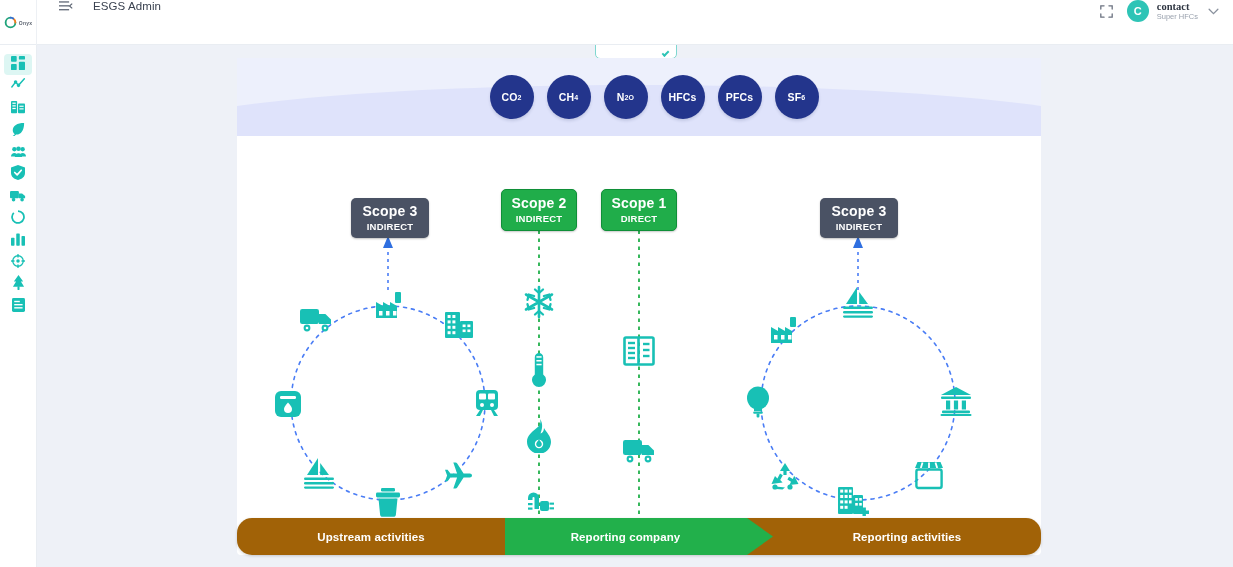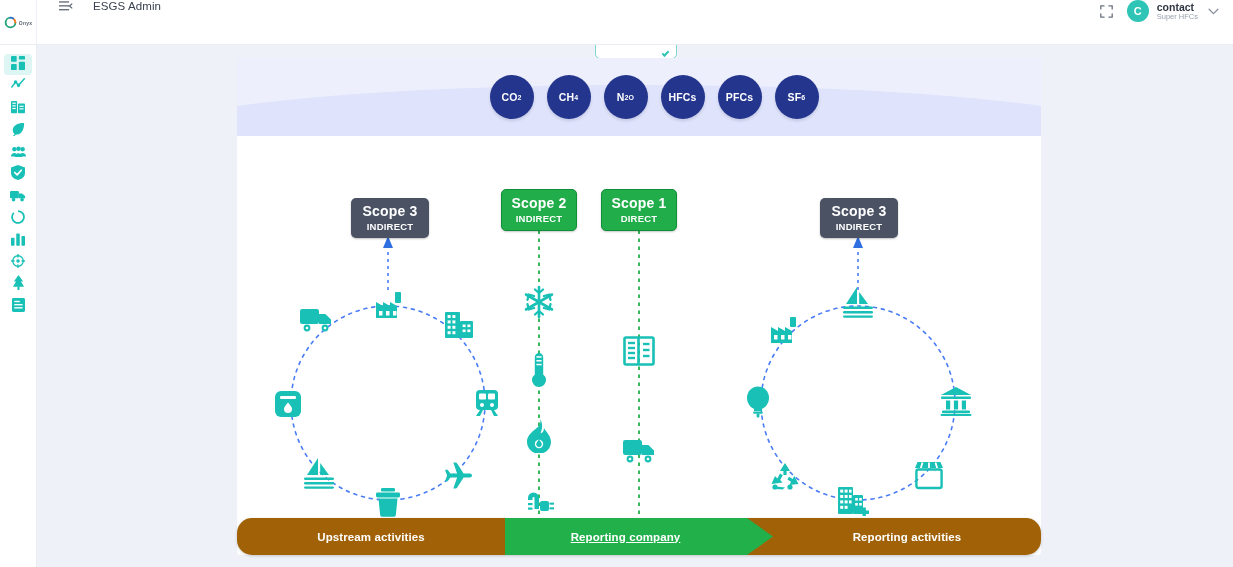--- a/index.html
+++ b/index.html
@@ -27,21 +27,21 @@
     margin-left: auto; display: flex; align-items: center; gap: 14px; padding-right: 14px;
   }
   .expand-icon { cursor: pointer; display: flex; }
   .user-chip { display: flex; align-items: center; gap: 8px; cursor: pointer; }
   .avatar {
     width: 22px; height: 22px; border-radius: 50%; background: #2ec4b6;
     color: #fff; font-size: 11px; font-weight: 700;
     display: flex; align-items: center; justify-content: center;
   }
   .user-meta { line-height: 1.15; }
-  .user-name { font-size: 10.5px; color: #2f3642; font-weight: 600; }
+  .user-name { font-size: 10.5px; color: #2f3642; font-weight: 600; font-family: Liberation Serif, serif; }
   .user-role { font-size: 7.5px; color: #9aa2ae; }
   .caret { color: #8a929e; font-size: 10px; margin-left: 2px; }
 
   
   .sidebar {
     position: absolute; top: 45px; left: 0; width: 37px; height: 522px;
     background: #ffffff; border-right: 1px solid #e9edf2;
     display: flex; flex-direction: column; align-items: center;
     padding-top: 9px; gap: 0px; z-index: 15;
   }
@@ -100,21 +100,21 @@
     position: absolute; left: 0; bottom: 0; width: 804px; height: 37px;
     border-radius: 15px; overflow: hidden; background: #a16207;
     box-shadow: 0 1px 3px rgba(0,0,0,.18);
   }
   .seg { position: absolute; top: 0; height: 37px; display: flex;
     align-items: center; justify-content: center;
     color: #fff; font-size: 11.5px; font-weight: 700; letter-spacing: .1px; }
   .seg-up { left: 0; width: 268px; }
   .seg-mid { left: 268px; width: 268px; background: #22b04b;
     clip-path: polygon(0 0, calc(100% - 26px) 0, 100% 50%, calc(100% - 26px) 100%, 0 100%); }
-  .seg-mid span { margin-right: 27px; text-decoration: underline; }
+  .seg-mid span { margin-right: 27px; }
   .seg-down { left: 536px; width: 268px; }
 
   
   .diagram { position: absolute; left: 0; top: 0; width: 804px; height: 497px; }
   .ico { position: absolute; width: 30px; height: 30px; color: #18c0b5; }
   .ico svg { width: 100%; height: 100%; display: block; }
 </style>
 </head>
 <body>
 

